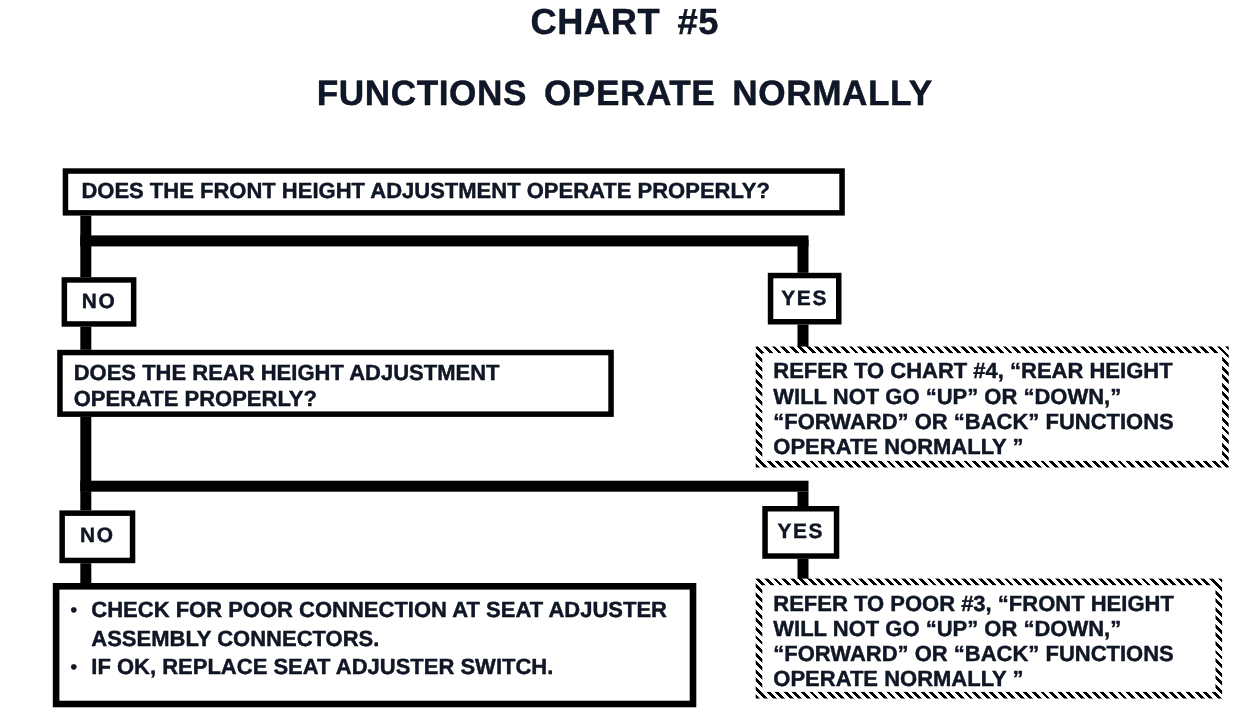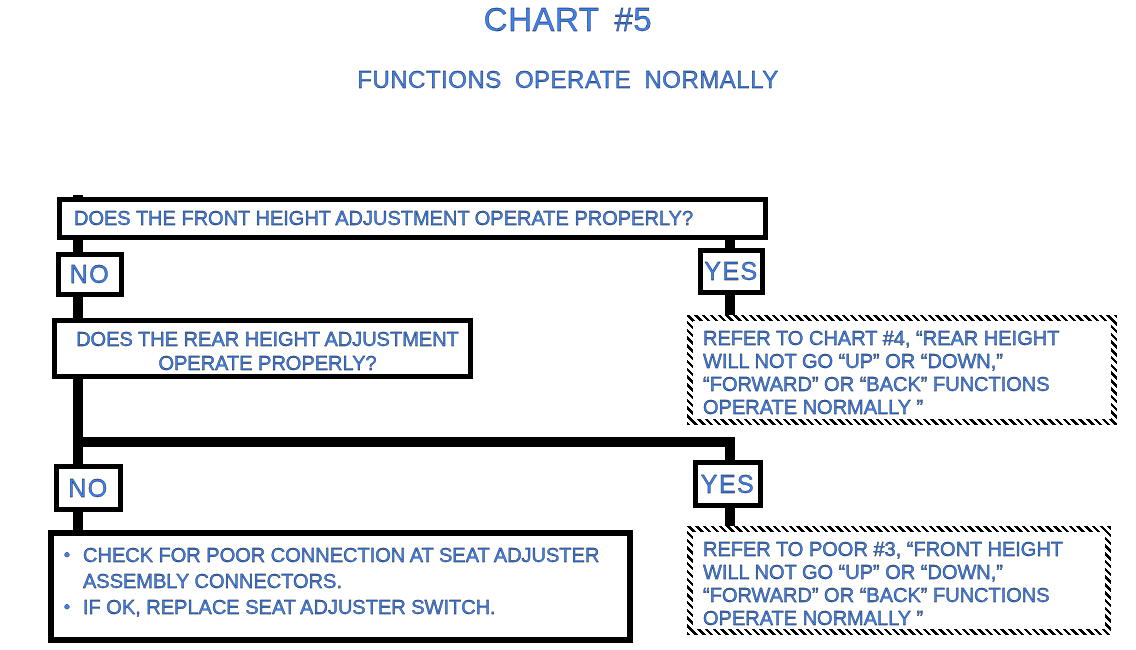--- a/index.html
+++ b/index.html
@@ -1,50 +1,50 @@
 <!DOCTYPE html>
 <html><head>
 <meta charset="utf-8">
 <style>
   html,body { margin:0; padding:0; background:#ffffff; }
   body { width:1136px; height:650px; overflow:hidden;
          font-family:"Liberation Sans", sans-serif; }
   .page { position:relative; width:1136px; height:650px; background:#ffffff;
-          color:#3b82f6; font-weight:normal; -webkit-text-stroke:.35px #000; }
+          color:#0f172a; font-weight:bold; -webkit-text-stroke:.35px #000; }
 
   
   .hdr { position:absolute; left:0; width:1136px; text-align:center;
          letter-spacing:.5px; white-space:nowrap; }
   .t1 { top:1px;  font-size:33px; word-spacing:6px; }
   .t2 { top:36px; font-size:28px; word-spacing:6px; }
-  .t3 { top:66px; font-size:24px; word-spacing:6px; }
+  .t3 { top:66px; font-size:32px; word-spacing:6px; }
 
   
   .ln { position:absolute; background:#000; }
   .v1 { left:73px;  top:195px; width:10px; height:58px; }
   .h1 { left:73px;  top:214px; width:662px; height:10px; }
   .v2 { left:725px; top:218px; width:10px; height:32px; }
   .v3 { left:73px;  top:296px; width:10px; height:25px; }
   .v4 { left:725px; top:294px; width:10px; height:24px; }
   .v5 { left:73px;  top:377px; width:10px; height:70px; }
   .h2 { left:73px;  top:437px; width:662px; height:10px; }
   .v6 { left:725px; top:447px; width:10px; height:16px; }
   .v7 { left:73px;  top:447px; width:10px; height:19px; }
   .v8 { left:73px;  top:510px; width:10px; height:22px; }
   .v9 { left:725px; top:506px; width:10px; height:22px; }
 
   
   .box { position:absolute; border:5px solid #000; background:#fff;
          box-sizing:border-box; font-size:20px; }
   .q1  { left:57px;  top:153px; width:711px; height:43px;
-         display:flex; align-items:center; padding-left:12px; white-space:nowrap;margin-top:44px; }
-  .q2  { left:52px;  top:318px; width:421px; height:61px;
-         padding:4px 0 0 10px; line-height:24px;text-align:center; }
+         display:flex; align-items:center; padding-left:12px; white-space:nowrap; }
+  .q2  { left:52px;  top:318px; width:506px; height:61px;
+         padding:4px 0 0 10px; line-height:24px; }
   .tag { display:flex; align-items:center; justify-content:center;
-         font-size:25px; letter-spacing:1.5px; }
+         font-size:19px; letter-spacing:1.5px; }
   .no1  { left:56px;  top:252px; width:68px; height:45px; }
   .yes1 { left:698px; top:248px; width:67px; height:47px; }
   .no2  { left:54px;  top:464px; width:69px; height:48px; }
   .yes2 { left:693px; top:460px; width:70px; height:48px; }
 
   .action { left:48px; top:530px; width:585px; height:113px;
             border-width:6px; padding:6px 0 0 10px; line-height:26px; }
   .brow   { display:flex; }
   .bullet { width:19px; font-size:17px; }
   .blines { flex:1; }

